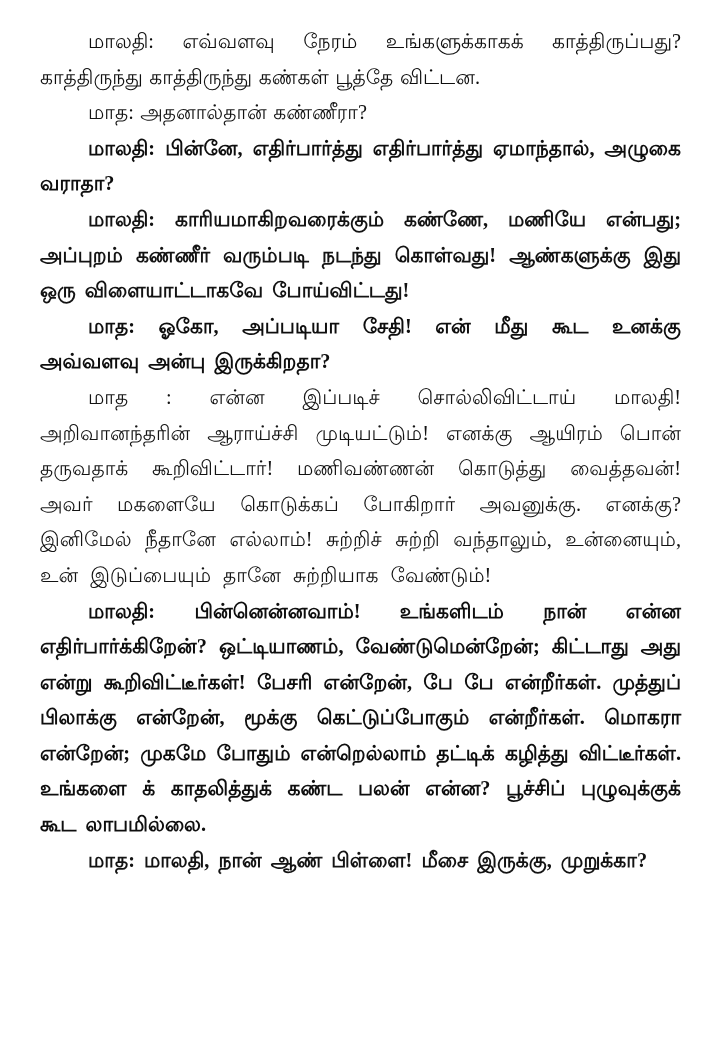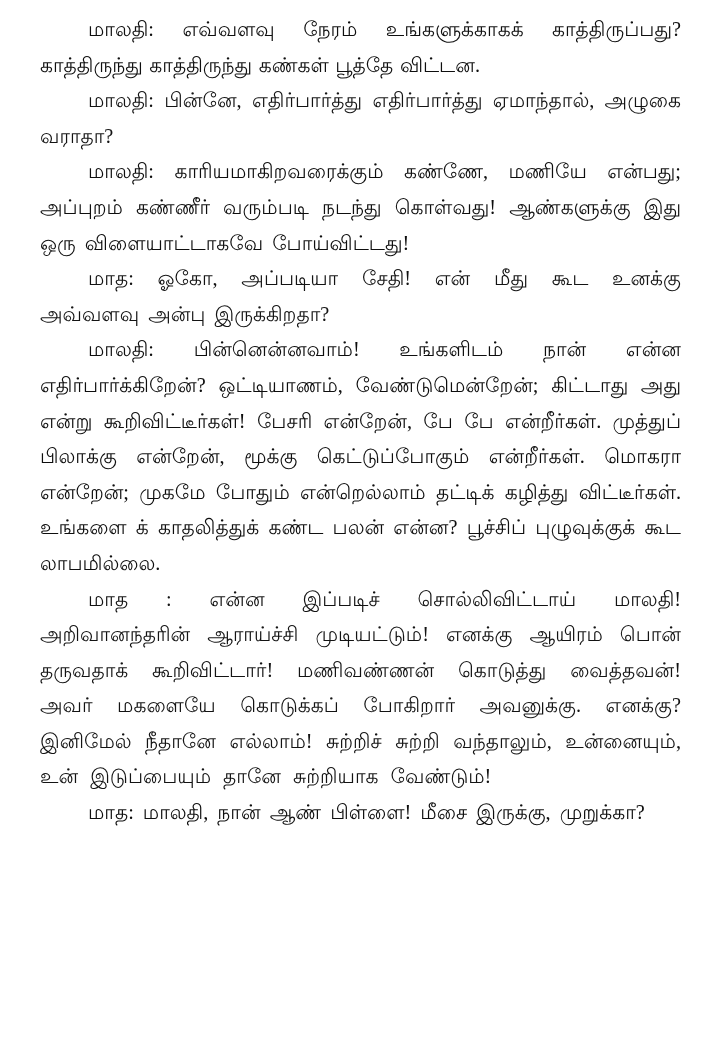--- a/index.html
+++ b/index.html
@@ -12,61 +12,62 @@
     height: 1058px;
     font-family: "Liberation Serif", serif;
     overflow: hidden;
   }
   .page {
     position: relative;
     width: 715px;
     height: 988px;
     background: #ffffff;
     box-sizing: border-box;
-    padding: 12px 34px 6px 40px;
+    padding: 24px 34px 6px 40px;
   }
   .body-text {
     color: #111111;
     font-size: 20.3px;
     line-height: 35.6px;
     text-align: justify;
     text-justify: inter-word;
     letter-spacing: 0px;
     word-spacing: 1.5px;
   }
   p.para {
     margin: 0;
     text-indent: 48px;
     text-align: justify;
   }
   
   p.para:nth-of-type(odd) { color: #0e0e0e; }
   p.para:nth-of-type(even) { color: #131313; }
-  .p-wide { word-spacing: 4px; }
+  .p-wide { word-spacing: 4px; font-weight: bold; }
   .p-wider { word-spacing: 7px; }
 </style>
 </head>
 <body>
 
 <div class="page">
   <div class="body-text">
 
     <p class="para">மாலதி: எவ்வளவு நேரம் உங்களுக்காகக் காத்திருப்பது? காத்திருந்து காத்திருந்து கண்கள் பூத்தே விட்டன.</p>
 
+    <p class="para">மாத: அதனால்தான் கண்ணீரா?</p>
 
     <p class="para p-wide">மாலதி: பின்னே, எதிர்பார்த்து எதிர்பார்த்து ஏமாந்தால், அழுகை வராதா?</p>
 
     <p class="para p-wide">மாலதி: காரியமாகிறவரைக்கும் கண்ணே, மணியே என்பது; அப்புறம் கண்ணீர் வரும்படி நடந்து கொள்வது! ஆண்களுக்கு இது ஒரு விளையாட்டாகவே போய்விட்டது!</p>
 
     <p class="para p-wide">மாத: ஓகோ, அப்படியா சேதி! என் மீது கூட உனக்கு அவ்வளவு அன்பு இருக்கிறதா?</p>
 
 
+    <p class="para p-wider">மாத : என்ன இப்படிச் சொல்லிவிட்டாய் மாலதி! அறிவானந்தரின் ஆராய்ச்சி முடியட்டும்! எனக்கு ஆயிரம் பொன் தருவதாக் கூறிவிட்டார்! மணிவண்ணன் கொடுத்து வைத்தவன்! அவர் மகளையே கொடுக்கப் போகிறார் அவனுக்கு. எனக்கு? இனிமேல் நீதானே எல்லாம்! சுற்றிச் சுற்றி வந்தாலும், உன்னையும், உன் இடுப்பையும் தானே சுற்றியாக வேண்டும்!</p>
+
     <p class="para p-wide">மாலதி: பின்னென்னவாம்! உங்களிடம் நான் என்ன எதிர்பார்க்கிறேன்? ஒட்டியாணம், வேண்டுமென்றேன்; கிட்டாது அது என்று கூறிவிட்டீர்கள்! பேசரி என்றேன், பே பே என்றீர்கள். முத்துப் பிலாக்கு என்றேன், மூக்கு கெட்டுப்போகும் என்றீர்கள். மொகரா என்றேன்; முகமே போதும் என்றெல்லாம் தட்டிக் கழித்து விட்டீர்கள். உங்களை க் காதலித்துக் கண்ட பலன் என்ன? பூச்சிப் புழுவுக்குக் கூட லாபமில்லை.</p>
-
-    <p class="para p-wider">மாத : என்ன இப்படிச் சொல்லிவிட்டாய் மாலதி! அறிவானந்தரின் ஆராய்ச்சி முடியட்டும்! எனக்கு ஆயிரம் பொன் தருவதாக் கூறிவிட்டார்! மணிவண்ணன் கொடுத்து வைத்தவன்! அவர் மகளையே கொடுக்கப் போகிறார் அவனுக்கு. எனக்கு? இனிமேல் நீதானே எல்லாம்! சுற்றிச் சுற்றி வந்தாலும், உன்னையும், உன் இடுப்பையும் தானே சுற்றியாக வேண்டும்!</p>
 
 
 
 
     <p class="para p-wide">மாத: மாலதி, நான் ஆண் பிள்ளை! மீசை இருக்கு, முறுக்கா?</p>
 
   </div>
 </div>
 
 </body></html>

